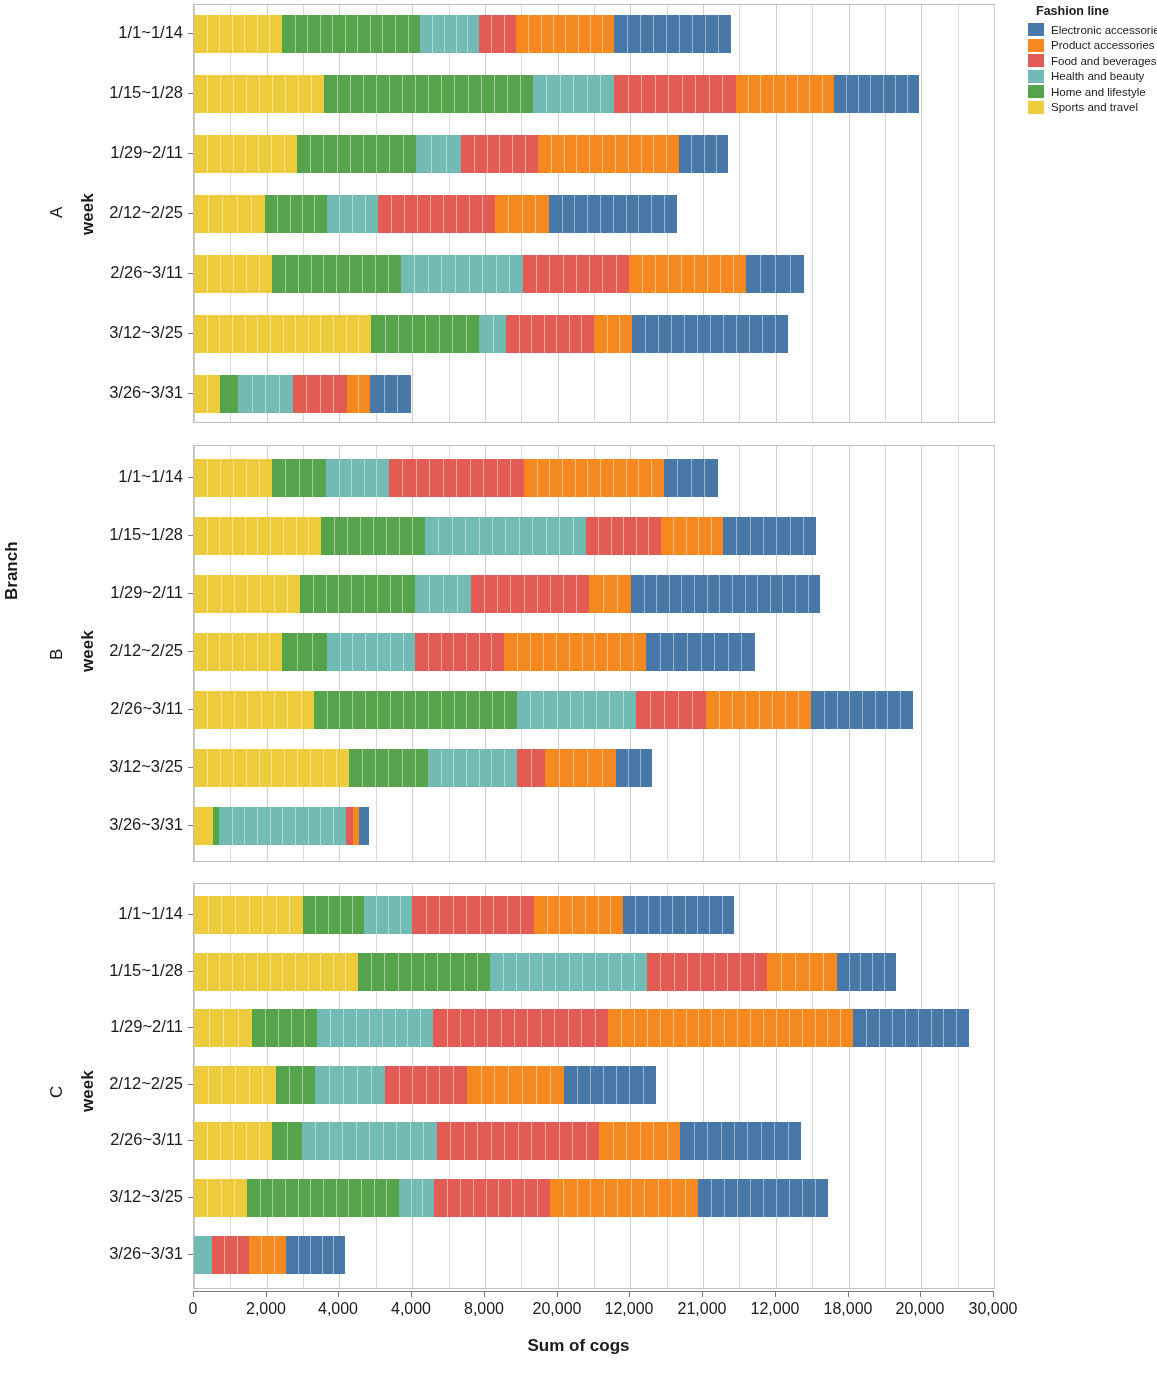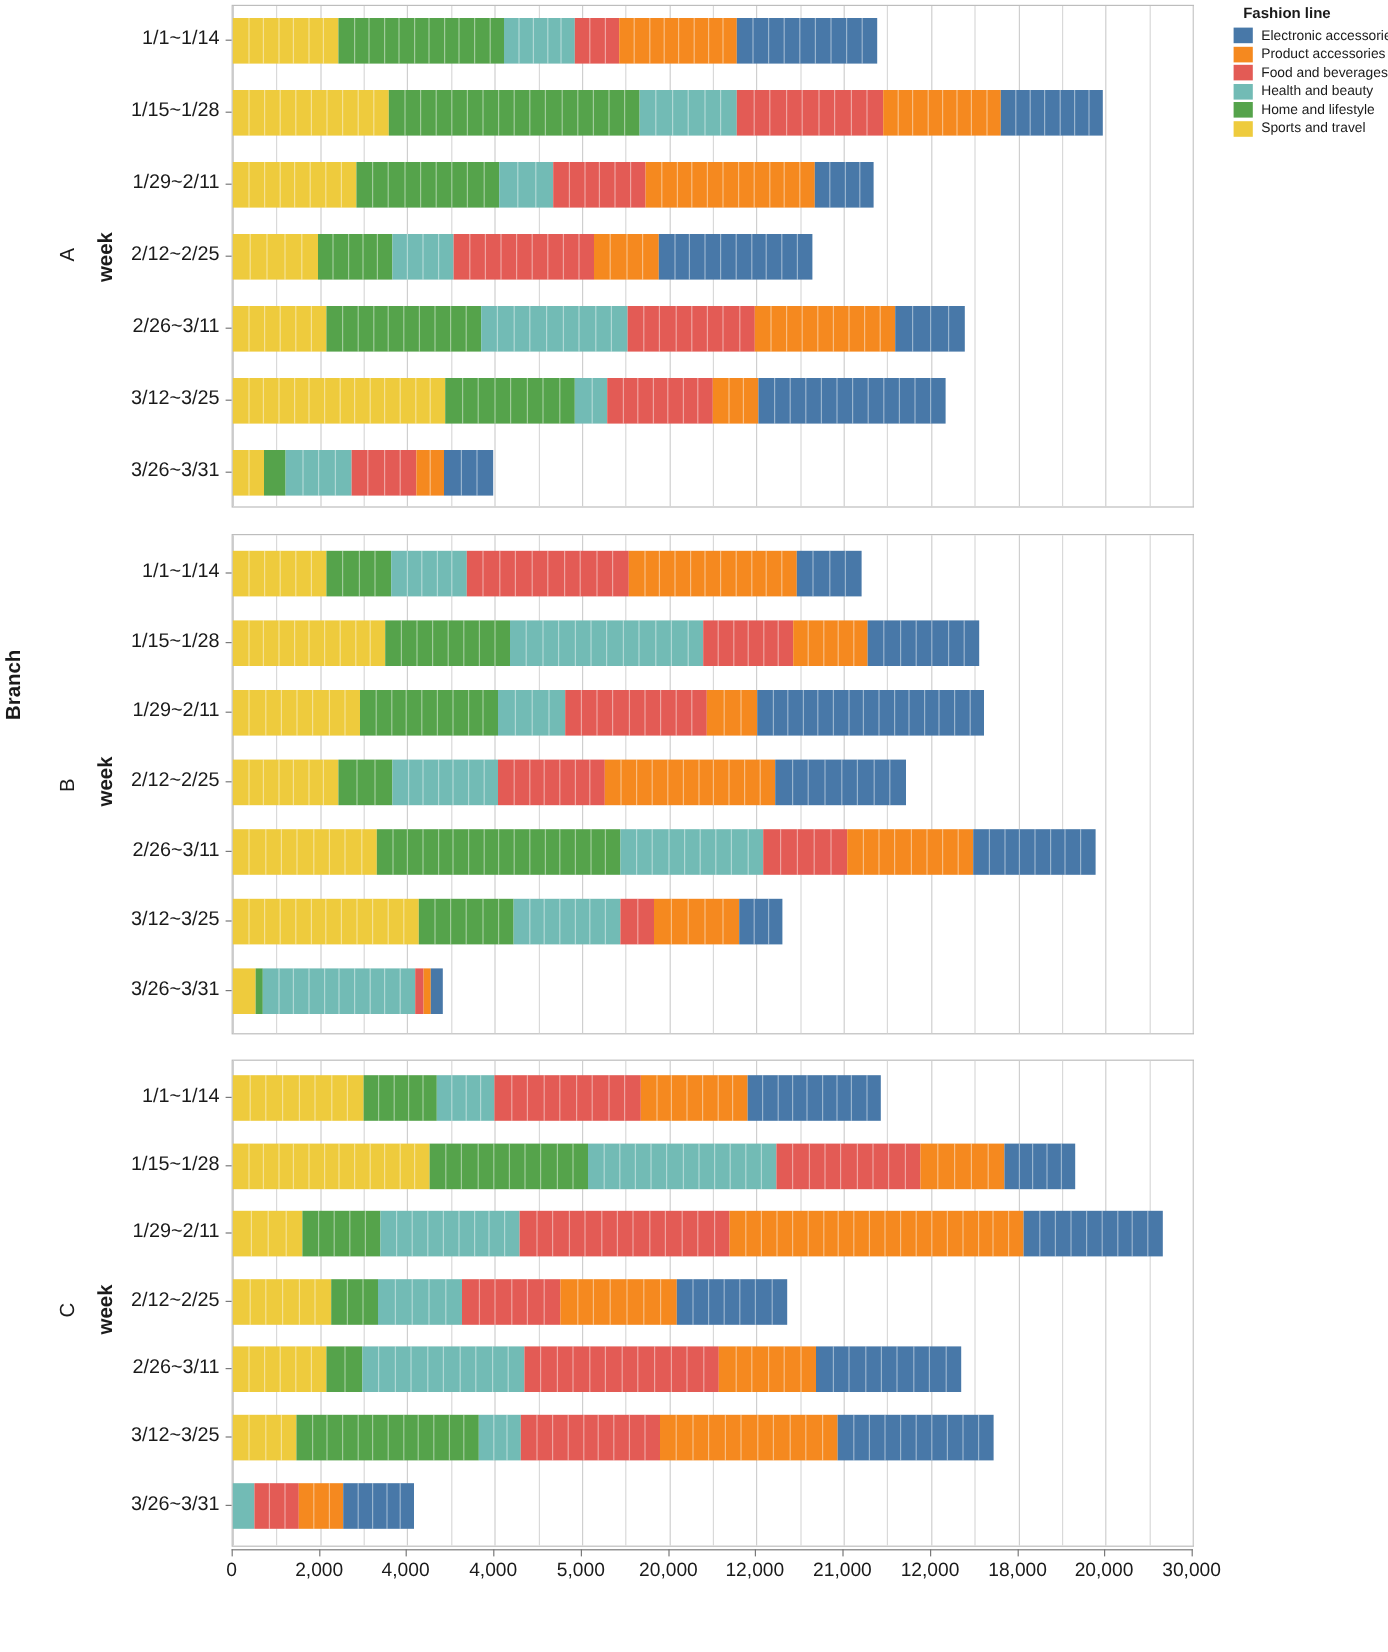--- a/index.html
+++ b/index.html
@@ -1160,36 +1160,37 @@
   <div id="xticks">
       <div class="xtick" style="left: 193px;"></div>
       <div class="xtlabel" style="left: 193px;">0</div>
       <div class="xtick" style="left: 266px;"></div>
       <div class="xtlabel" style="left: 266px;">2,000</div>
       <div class="xtick" style="left: 338px;"></div>
       <div class="xtlabel" style="left: 338px;">4,000</div>
       <div class="xtick" style="left: 411px;"></div>
       <div class="xtlabel" style="left: 411px;">4,000</div>
       <div class="xtick" style="left: 484px;"></div>
-      <div class="xtlabel" style="left: 484px;">5,000</div>
+      <div class="xtlabel" style="left: 484px;">8,000</div>
       <div class="xtick" style="left: 557px;"></div>
       <div class="xtlabel" style="left: 557px;">20,000</div>
       <div class="xtick" style="left: 629px;"></div>
       <div class="xtlabel" style="left: 629px;">12,000</div>
       <div class="xtick" style="left: 702px;"></div>
       <div class="xtlabel" style="left: 702px;">21,000</div>
       <div class="xtick" style="left: 775px;"></div>
       <div class="xtlabel" style="left: 775px;">12,000</div>
       <div class="xtick" style="left: 848px;"></div>
       <div class="xtlabel" style="left: 848px;">18,000</div>
       <div class="xtick" style="left: 920px;"></div>
       <div class="xtlabel" style="left: 920px;">20,000</div>
       <div class="xtick" style="left: 993px;"></div>
       <div class="xtlabel" style="left: 993px;">30,000</div>
     </div>
+  <div class="xtitle">Sum of cogs</div>
 
   <div id="legend">
     <div class="lgtitle">Fashion line</div>
     <div id="legend-rows">
         <div class="lgrow">
           <span class="sw" style="background: rgb(72, 120, 168);"></span>
           <span class="lgtxt">Electronic accessories</span>
         </div>
         <div class="lgrow">
           <span class="sw" style="background: rgb(245, 137, 31);"></span>

